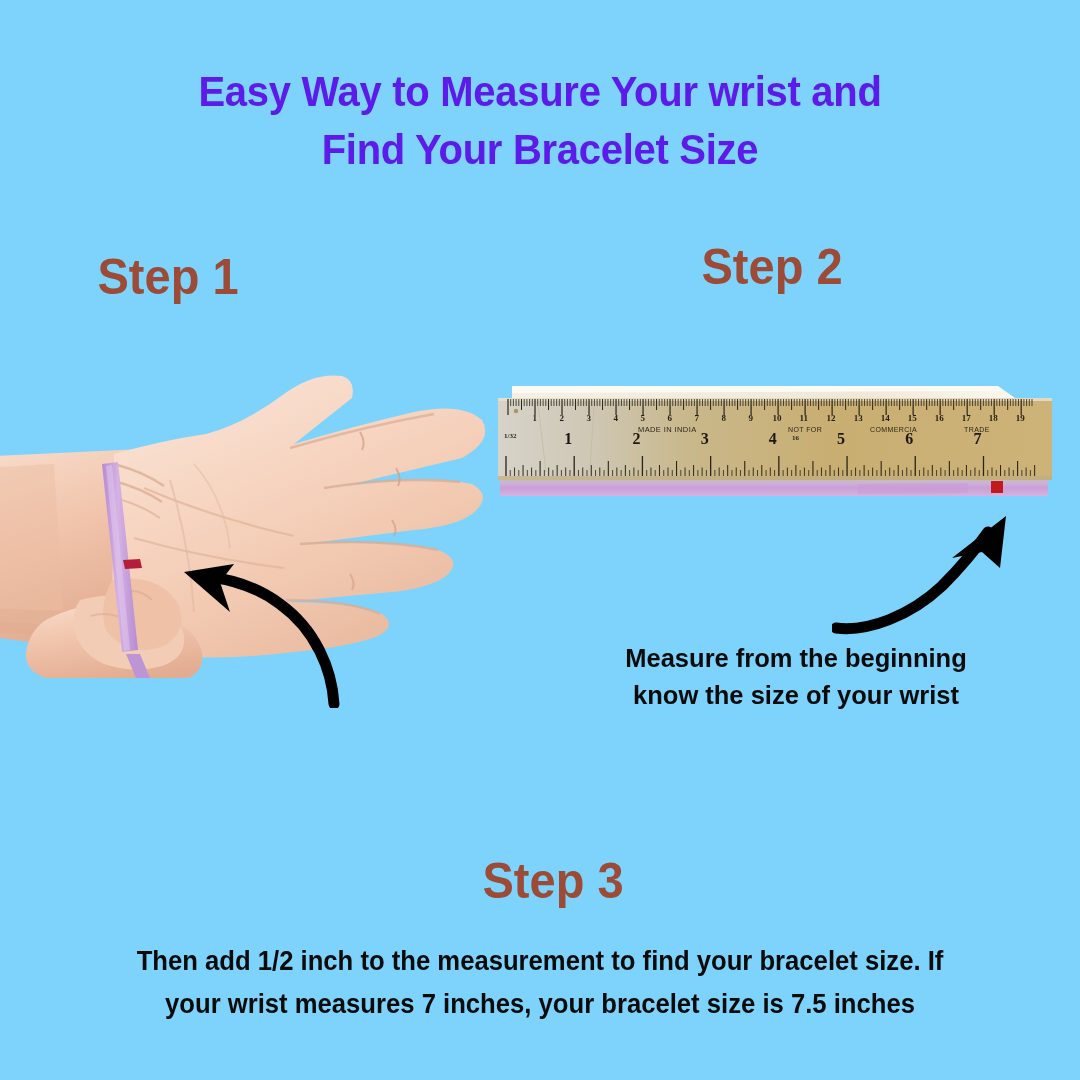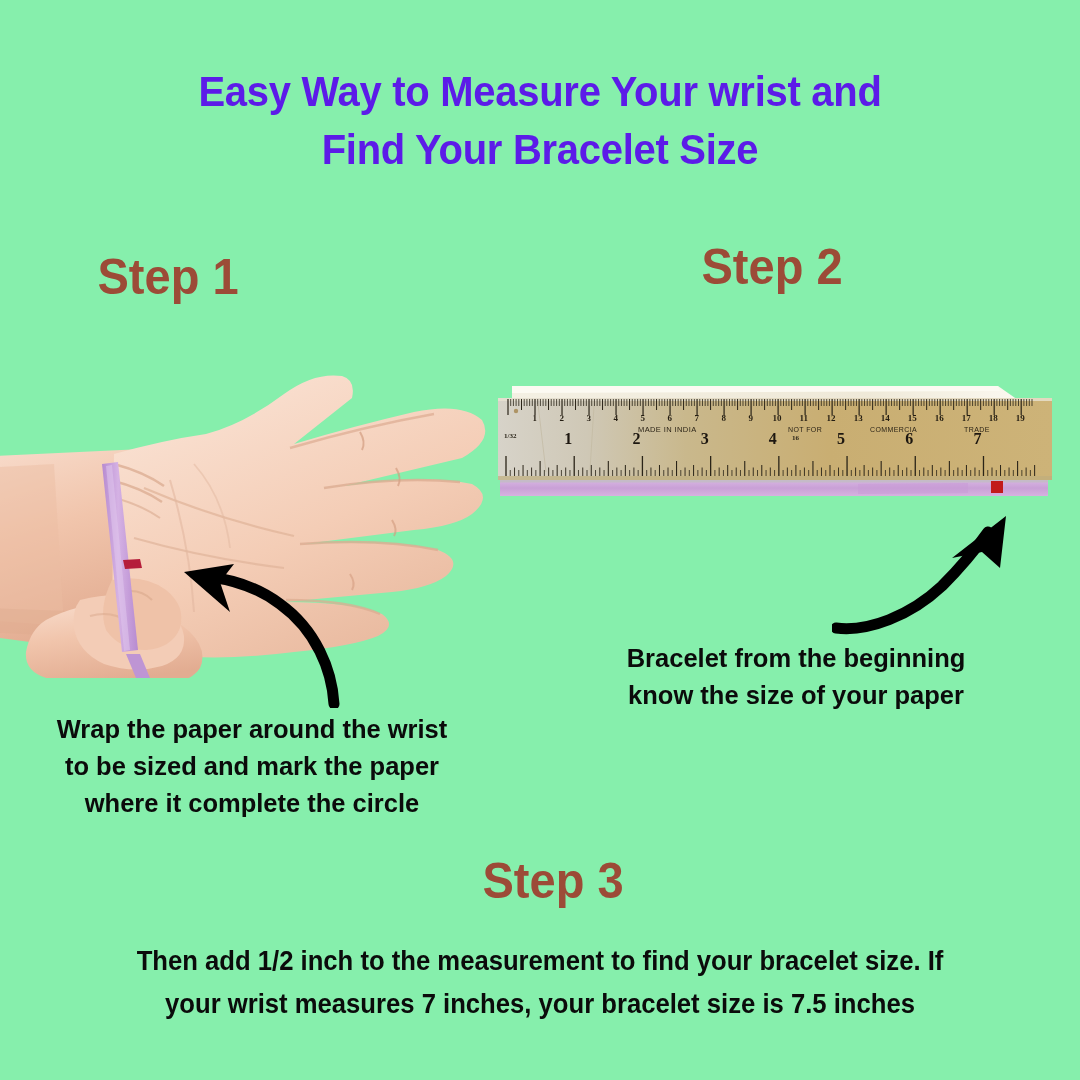--- a/index.html
+++ b/index.html
@@ -3,21 +3,21 @@
 <meta charset="utf-8">
 <style>
   html,body{margin:0;padding:0;}
   body{
     width:1080px;height:1080px;
     background:#ffffff;
     font-family:"Liberation Sans", sans-serif;
     overflow:hidden;
     position:relative;
   }
-  .canvas{position:relative;width:1080px;height:1080px;background:#86efac;overflow:hidden;}
+  .canvas{position:relative;width:1080px;height:1080px;background:#7dd3fc;overflow:hidden;}
 
   
   .title{
     position:absolute;left:0;right:0;top:62px;
     text-align:center;
     color:#5C1BE8;
     font-family:"Liberation Sans Narrow","Liberation Sans",sans-serif;
     font-weight:bold;
     font-size:43px;
     line-height:58px;
@@ -178,25 +178,20 @@
     </svg>
   </div>
 
   <div class="arrow" id="arrow1">
     <svg viewBox="0 0 180 150" xmlns="http://www.w3.org/2000/svg">
       <path d="M158,146 C156,112 140,72 104,46 C84,31 58,22 34,19" stroke="#000" stroke-width="11" fill="none" stroke-linecap="round"></path>
       <path d="M8,14 L58,6 L44,24 L54,54 Z" fill="#000"></path>
     </svg>
   </div>
 
-  <div class="caption" id="cap1">
-    <span class="cl">Wrap the paper around the wrist</span>
-    <span class="cl">to be sized and mark the paper</span>
-    <span class="cl">where it complete the circle</span>
-  </div>
 
   <div class="ruler-photo">
     <svg class="ruler-svg" viewBox="0 0 554 114" xmlns="http://www.w3.org/2000/svg">
       <defs>
         <linearGradient id="rulerBody" x1="0" y1="0" x2="1" y2="0">
           <stop offset="0%" stop-color="#D7D3C9"></stop>
           <stop offset="16%" stop-color="#CFC8B6"></stop>
           <stop offset="34%" stop-color="#C9B88C"></stop>
           <stop offset="60%" stop-color="#C9AE72"></stop>
           <stop offset="100%" stop-color="#CDB378"></stop>
@@ -602,22 +597,22 @@
   </div>
 
   <div class="arrow" id="arrow2">
     <svg viewBox="0 0 185 130" xmlns="http://www.w3.org/2000/svg">
       <path d="M4,116 C36,120 78,104 110,74 C130,54 146,34 156,20" stroke="#000" stroke-width="11" fill="none" stroke-linecap="round"></path>
       <path d="M174,4 L168,56 L150,40 L120,46 Z" fill="#000"></path>
     </svg>
   </div>
 
   <div class="caption" id="cap2">
-    <span class="cl">Bracelet from the beginning</span>
-    <span class="cl">know the size of your paper</span>
+    <span class="cl">Measure from the beginning</span>
+    <span class="cl">know the size of your wrist</span>
   </div>
 
   <div class="step-head" id="step3-head">Step 3</div>
   <div id="cap3">
     <span class="cl">Then add 1/2 inch to the measurement  to find your bracelet size. If</span>
     <span class="cl">your wrist measures 7 inches, your bracelet size is 7.5 inches</span>
   </div>
 
 </div>
 

